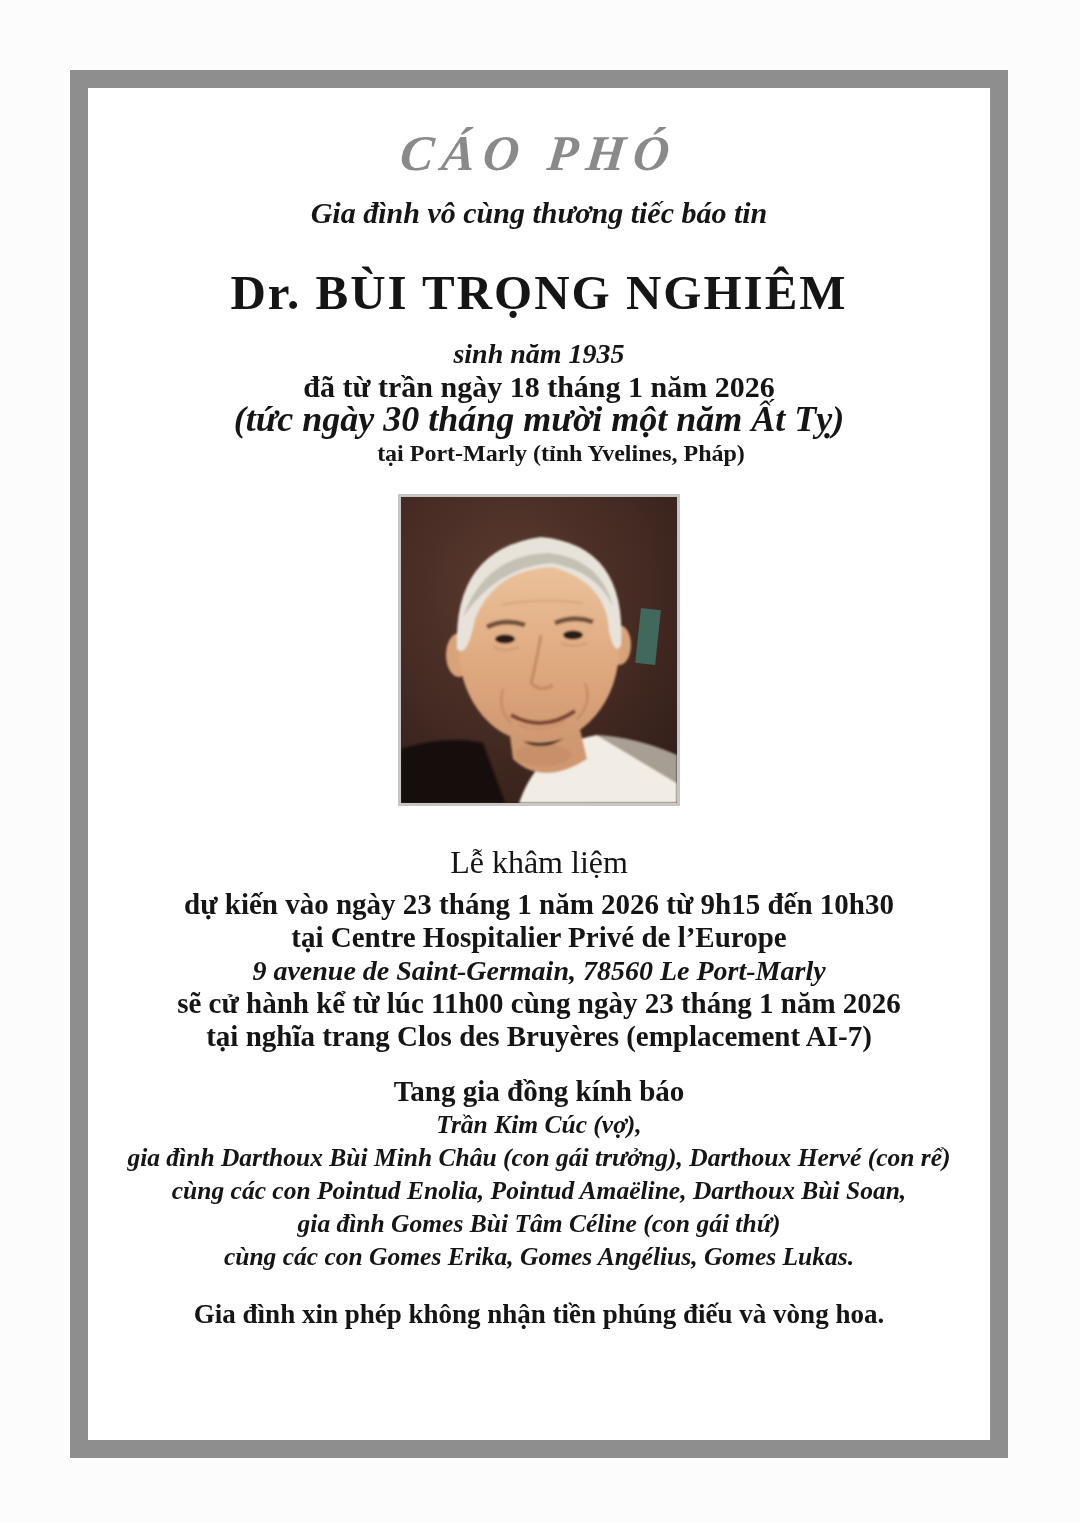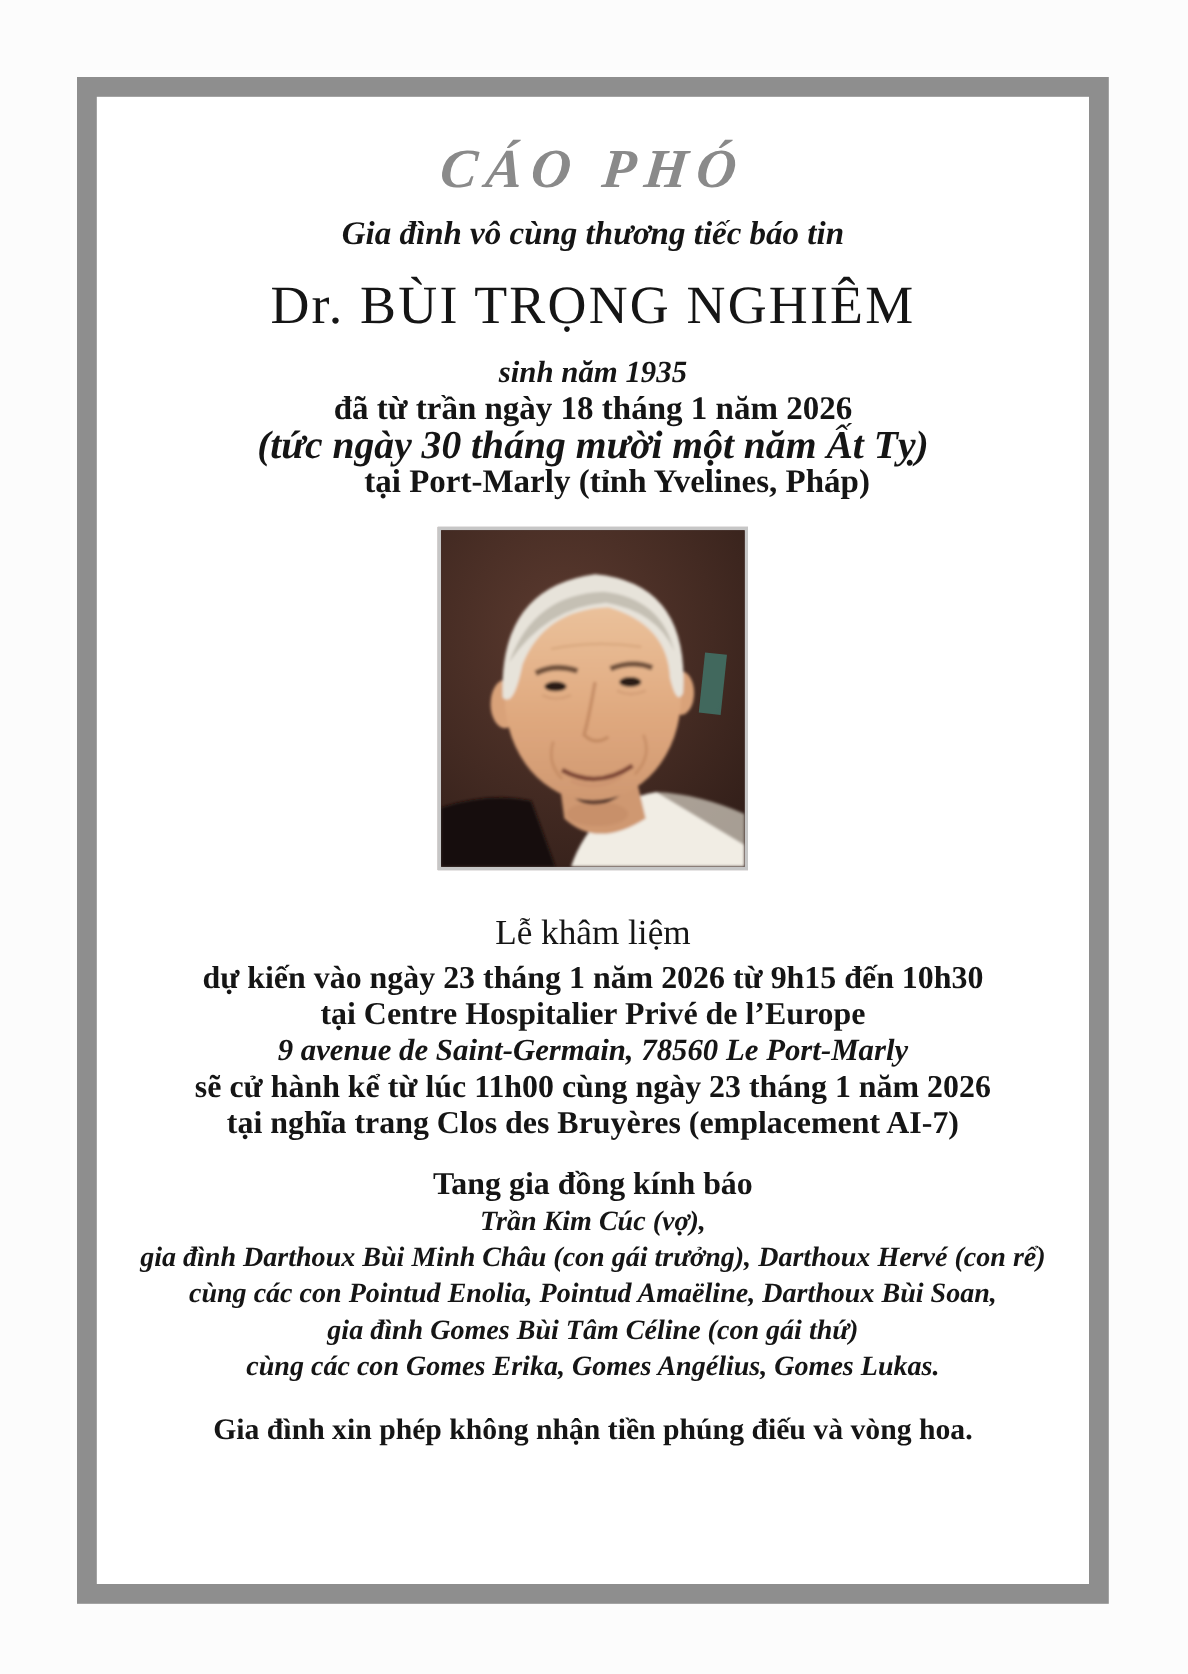--- a/index.html
+++ b/index.html
@@ -14,25 +14,25 @@
     box-sizing:border-box;border:18px solid #8e8e8e;background:#ffffff;
     overflow:hidden;
   }
   .content{width:100%;height:100%;text-align:center;}
   .script-title{
     margin-top:38px;font-size:50px;font-weight:bold;font-style:italic;
     color:#8a8a8a;letter-spacing:8px;transform:skewX(-6deg);
     line-height:54px;
   }
   .subtitle{margin-top:16px;font-size:30px;font-weight:bold;font-style:italic;line-height:34px;}
-  .name{margin-top:16px;font-size:49px;font-weight:normal;letter-spacing:2px;line-height:64px;}
+  .name{margin-top:31px;font-size:49px;font-weight:bold;letter-spacing:2px;line-height:64px;}
   .birth{margin-top:12px;font-size:28px;font-weight:bold;font-style:italic;line-height:33px;}
   .death{font-size:30px;font-weight:bold;line-height:33px;}
   .lunar{font-size:36px;font-weight:bold;font-style:italic;line-height:33px;}
-  .place{font-size:30px;font-weight:bold;line-height:34px;margin-left:44px;}
+  .place{font-size:24px;font-weight:bold;line-height:34px;margin-left:44px;}
   .photo{
     margin:24px auto 0 auto;width:276px;height:306px;
     border:3px solid #c6c6c6;background:#38221d;line-height:0;
   }
   .sec-title{margin-top:30px;font-size:32px;font-weight:normal;line-height:52px;}
   .sec-title.second{margin-top:22px;}
   .sec-line{font-size:29px;font-weight:bold;line-height:33px;}
   .sec-line.italic{font-style:italic;font-size:28px;}
   .family-heading{margin-top:22px;font-size:29px;font-weight:bold;line-height:33px;text-align:center;}
   .family-line{font-size:25.5px;font-weight:bold;font-style:italic;line-height:33px;}

